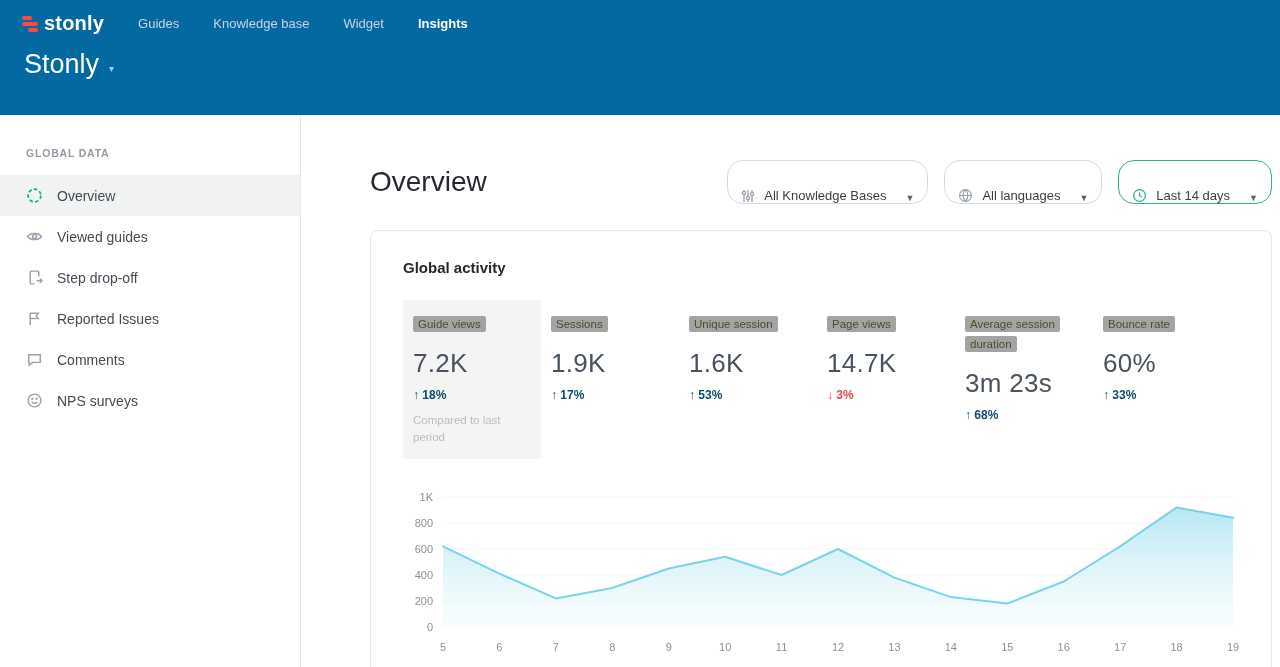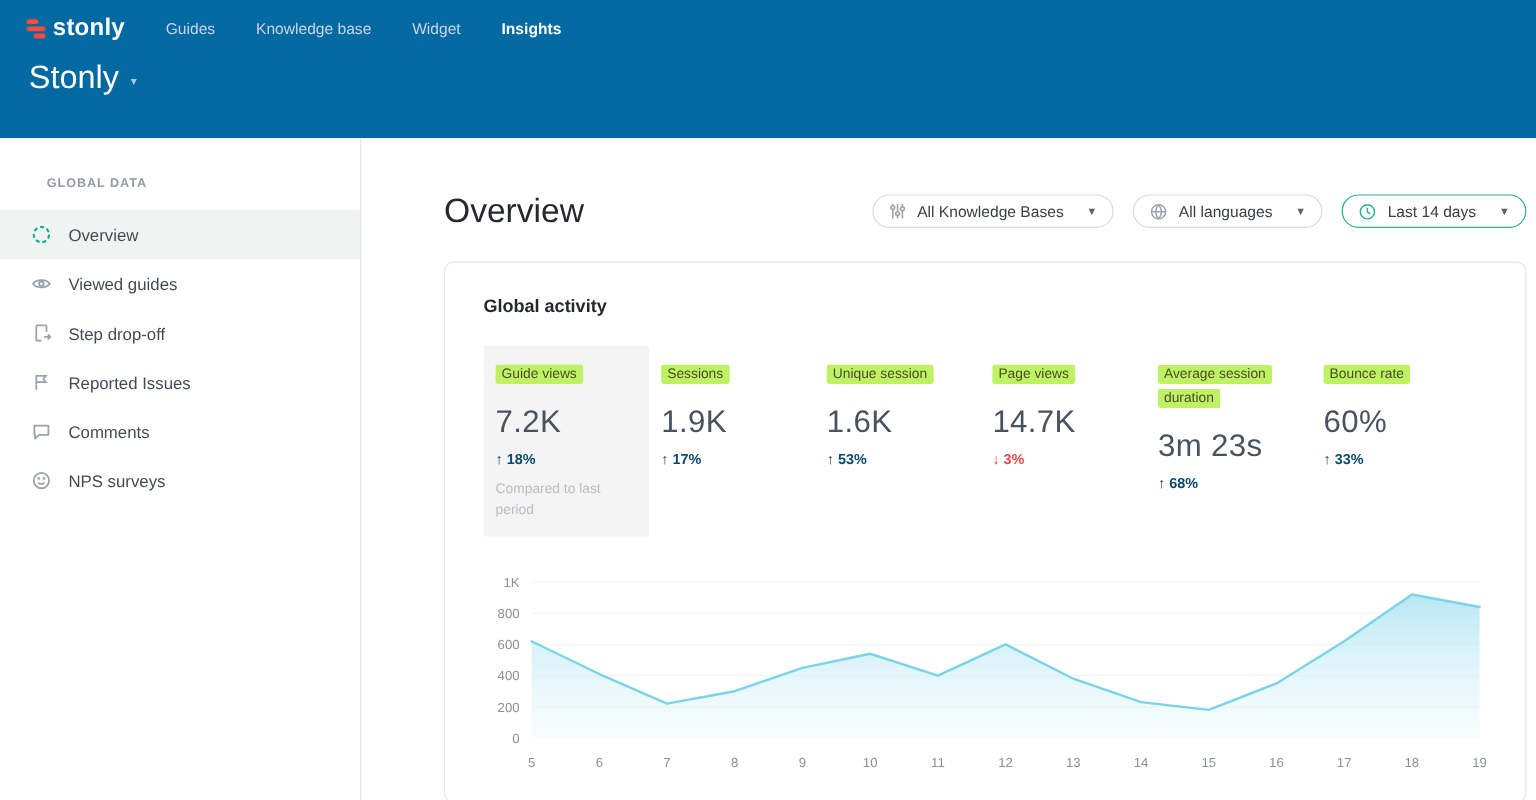--- a/index.html
+++ b/index.html
@@ -19,50 +19,50 @@
   .top-nav { display:flex; gap:34px; }
   .top-nav .nav-item { font-size:13px; color:#ccd2e6; cursor:pointer; padding:4px 0; }
   .top-nav .nav-item.active { color:#fff; font-weight:700; }
   .workspace-row { display:flex; align-items:center; gap:10px; padding:14px 0 0 24px; }
   .workspace-title { font-size:27px; font-weight:500; }
   .workspace-caret { font-size:10px; color:rgba(255,255,255,.65); margin-top:8px; }
 
   
   .body-wrap { display:flex; height:552px; }
   .sidebar { width:301px; border-right:1px solid #e7e8ea; padding-top:32px; background:#fff; flex:none; }
-  .section-label { padding:0 39px; font-size:10.5px; font-weight:700; color:#959ba3;
+  .section-label { padding:0 26px; font-size:10.5px; font-weight:700; color:#959ba3;
     letter-spacing:.8px; margin-bottom:16px; }
   .side-item { display:flex; align-items:center; gap:14px; height:41px; padding:0 26px;
     font-size:14px; color:#454b54; cursor:pointer; }
   .side-item.active { background:#f1f2f2; }
   .side-item .s-icon { width:17px; height:17px; color:#9aa3ad; display:inline-flex; flex:none; }
   .side-item.active .s-icon { color:#00b286; }
   .side-item svg { width:17px; height:17px; }
 
   
   .main { flex:1; padding:45px 10px 0 69px; }
   .main-header { display:flex; align-items:center; justify-content:space-between; margin-bottom:26px; }
   .page-title { font-size:28px; font-weight:500; color:#25282e; }
   .filters { display:flex; gap:16px; }
-  .filter-btn { display:flex; align-items:center; gap:9px; height:28px; padding:0 13px;
+  .filter-btn { display:flex; align-items:flex-end; gap:9px; height:44px; padding:0 13px;
     background:#fff; border:1px solid #d9dbde; border-radius:16px; font-size:13px; color:#3c4043;
     cursor:pointer; }
   .filter-btn .f-icon { display:inline-flex; color:#9aa3ad; }
   .filter-btn .caret { font-size:9px; color:#5f6368; margin-left:10px; }
   .filter-btn.date { border:1.5px solid #2bb381; }
   .filter-btn.date .f-icon { color:#2bb381; }
 
   
   .card { border:1px solid #e5e6e8; border-radius:8px; padding:28px 32px 18px 32px; }
   .card-title { font-size:15px; font-weight:700; color:#25282e; margin-bottom:24px; }
 
   .metrics { display:flex; }
   .metric { width:138px; padding:14px 10px; cursor:pointer; }
   .metric.selected { background:#f4f4f4; border-radius:2px; }
-  .metric-label { display:inline; background:#bef264; color:#4d4d2c; font-size:11.5px;
+  .metric-label { display:inline; background:#a3a3a3; color:#4d4d2c; font-size:11.5px;
     font-weight:400; padding:2px 5px; border-radius:2px; line-height:1.65;
     box-decoration-break:clone; -webkit-box-decoration-break:clone; }
   .metric-value { font-size:26px; color:#49525f; margin-top:14px; letter-spacing:.3px; }
   .metric-change { font-size:12px; font-weight:600; margin-top:9px; }
   .metric-change.up { color:#0c4a6e; }
   .metric-change.down { color:#e5484d; }
   .metric-note { font-size:11.5px; color:#b9bdc2; margin-top:10px; line-height:1.45; }
 
   .chart-wrap { margin-top:30px; }
   #activity-chart text.tick { font-size:11px; fill:#8b9298;

